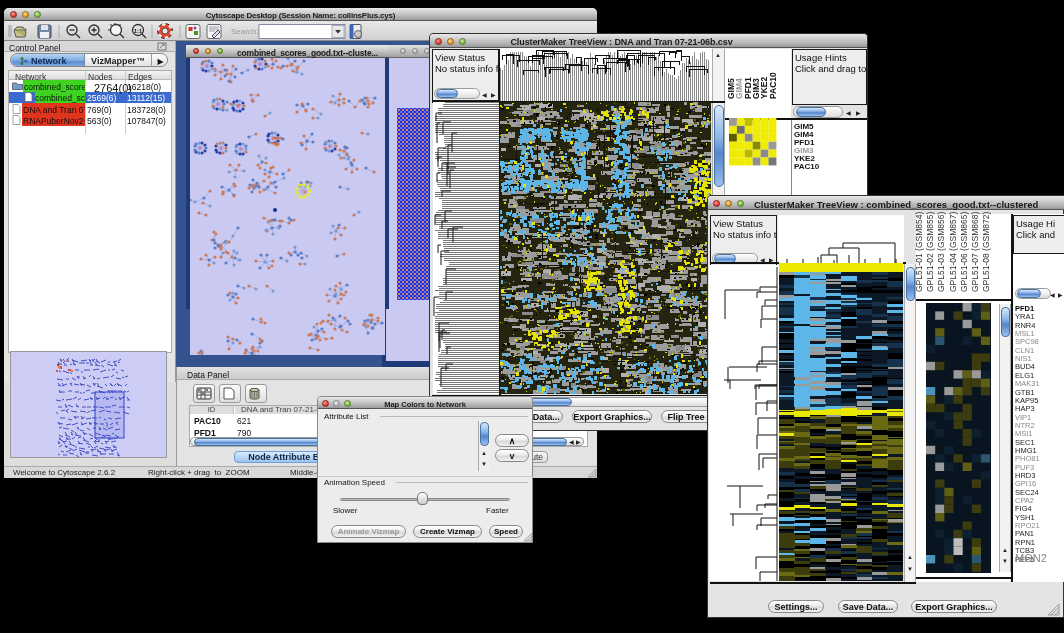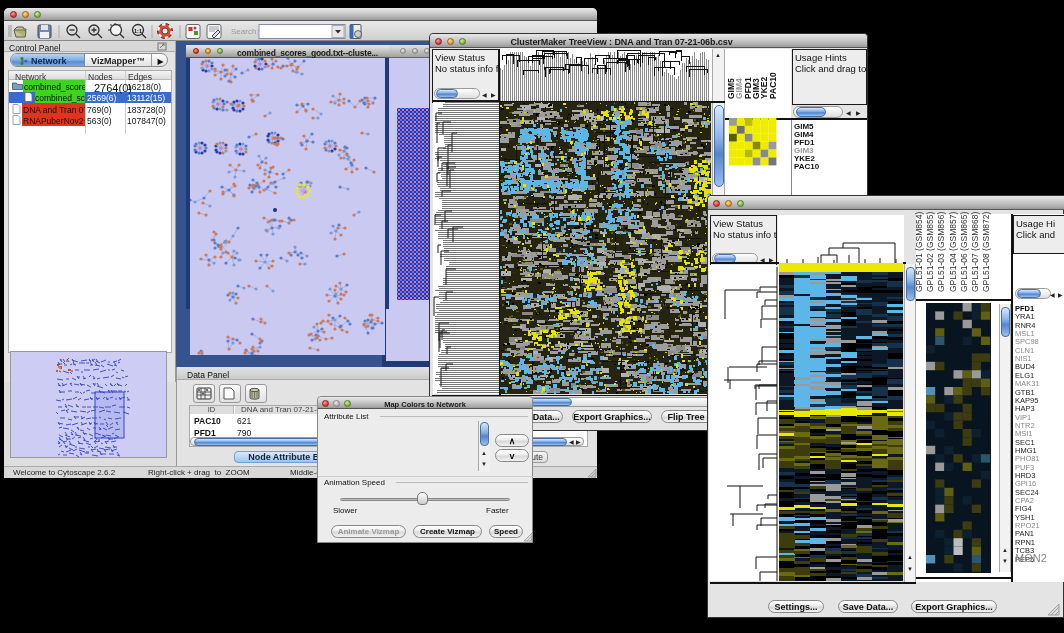--- a/index.html
+++ b/index.html
@@ -18,20 +18,21 @@
 .sarr{position:absolute;font-size:6px;color:#222;line-height:8px}
 .mbtn{position:absolute;background:linear-gradient(#fff,#ececec 45%,#d8d8d8 55%,#f2f2f2);border:1px solid #888;border-radius:8px;font-weight:bold;font-size:9px;color:#111;display:flex;align-items:center;justify-content:center;white-space:nowrap}
 .blackline{position:absolute;background:#111}
 .vscroll{position:absolute;background:#f2f2f2;border-left:1px solid #aaa;border-right:1px solid #aaa}
 </style></head><body>
 <div class="abs" style="left:4px;top:8px;width:593px;height:470px;background:#dedede;border-radius:5px 5px 0 0">
     <div class="titlebar" style="position:absolute;left:0;top:0;width:593px;height:13px;border-radius:5px 5px 0 0"></div>
     <span class="tl r" style="left:6px;top:3px"></span>
     <span class="tl o" style="left:18px;top:3px"></span>
     <span class="tl g" style="left:30px;top:3px"></span>
+    <div class="wtitle" style="left:0;top:3px;width:593px;font-size:8px;letter-spacing:-0.2px">Cytoscape Desktop (Session Name: collinsPlus.cys)</div>
     <div class="abs" style="left:0;top:13px;width:593px;height:20px;background:linear-gradient(#e8e8e8,#d0d0d0);border-bottom:1px solid #888"></div>
     <svg class="abs" style="left:0;top:13px" width="593" height="20">
 <g stroke="#999" stroke-width="1">
         <path d="M5 4v12M7 4v12"></path>
       </g>
 <path d="M10 9l3-3h6l1 2h2l-1 8h-9z" fill="#c6c68c" stroke="#555" stroke-width="1"></path>
 <path d="M10 9h10l2 2-1 5" fill="#b0b070" stroke="#555" stroke-width="0.8"></path>
 <rect x="34" y="4" width="13" height="13" rx="1.5" fill="#7488a8" stroke="#445" stroke-width="1"></rect>
 <rect x="37" y="4" width="7" height="5" fill="#dde4ee"></rect>
       <rect x="36" y="11" width="9" height="6" fill="#eef2f8"></rect>
@@ -822,20 +823,21 @@
     <text transform="rotate(-90 27 51)" x="27" y="51" font-size="8.5" font-weight="bold" fill="#111" font-family="Liberation Sans">PFD1</text>
     <text transform="rotate(-90 35 51)" x="35" y="51" font-size="8.5" font-weight="bold" fill="#111" font-family="Liberation Sans">GIM3</text>
     <text transform="rotate(-90 43 51)" x="43" y="51" font-size="8.5" font-weight="bold" fill="#111" font-family="Liberation Sans">YKE2</text>
     <text transform="rotate(-90 52 51)" x="52" y="51" font-size="8.5" font-weight="bold" fill="#111" font-family="Liberation Sans">PAC10</text>
   </svg>
 <div class="abs" style="left:707px;top:195px;width:357px;height:423px;background:#e4e4e4;border:1px solid #333;border-radius:4px 0 0 0">
     <div class="titlebar" style="position:absolute;left:0;top:0;width:356px;height:14px;border-radius:4px 0 0 0"></div>
     <span class="tl r" style="left:5px;top:3.5px"></span>
     <span class="tl o" style="left:17px;top:3.5px"></span>
     <span class="tl g" style="left:29px;top:3.5px"></span>
+    <div class="wtitle" style="left:46px;top:3px;font-size:9.5px">ClusterMaker TreeView : combined_scores_good.txt--clustered</div>
     <div class="panelbox" style="left:2px;top:19px;width:67px;height:51px"></div>
     <div class="ptext" style="left:5px;top:22px">View Status</div>
     <div class="ptext" style="left:5px;top:33px">No status info t</div>
     <div class="sbtrack" style="left:4px;top:57px;width:46px;height:11px"></div>
     <div class="sbthumb" style="left:6px;top:58px;width:22px;height:9px"></div>
     <div class="sarr" style="left:52px;top:59.5px">◀</div>
     <div class="sarr" style="left:61px;top:59.5px">▶</div>
     <div class="abs" style="left:70px;top:19px;width:126px;height:49px;background:#fff"></div>
     <div class="blackline" style="left:2px;top:66px;width:196px;height:2px"></div>
     <div class="vscroll" style="left:196px;top:68px;width:12px;height:318px"></div>

